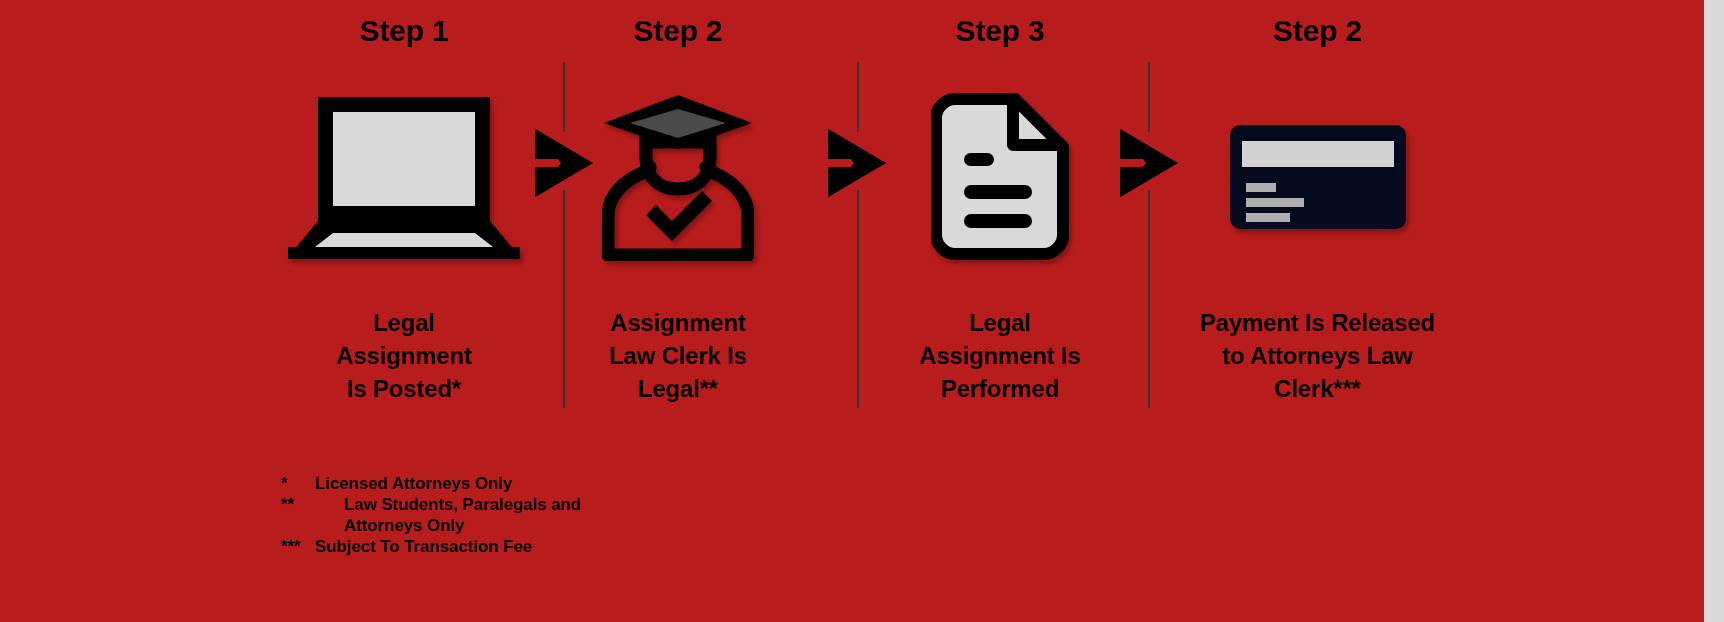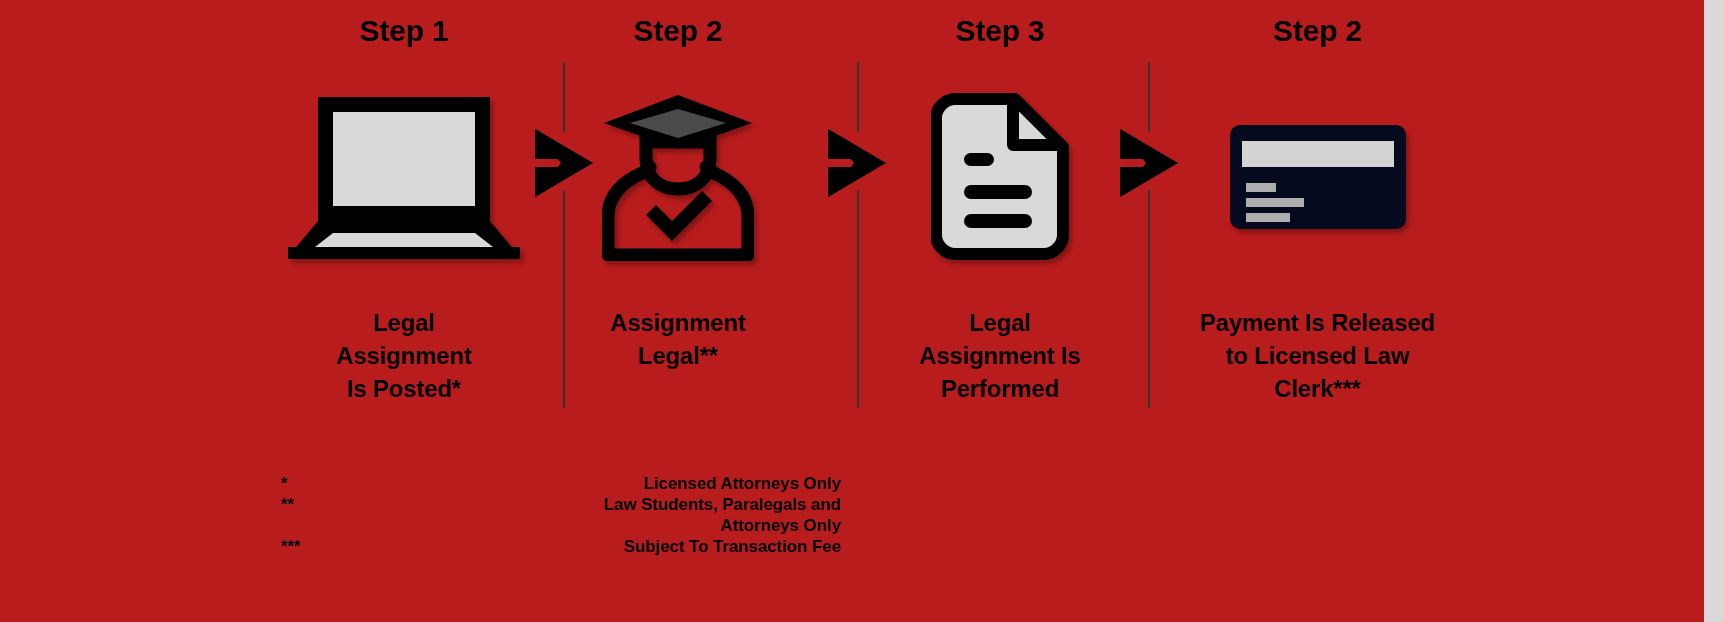--- a/index.html
+++ b/index.html
@@ -112,21 +112,21 @@
     font-weight: bold;
     line-height: 21px;
     letter-spacing: -0.1px;
   }
   .fn-mark {
     width: 34px;
     flex: 0 0 34px;
     text-align: left;
     white-space: pre;
   }
-  .fn-text { flex: 1 1 auto; text-align: right; }
+  .fn-text { flex: 1 1 auto; }
   .fn-text .ln2 { display: block; margin-left: 29px; }
 
   
   .shadowed { filter: drop-shadow(3px 4px 2px rgba(0,0,0,0.28)); }
 </style>
 </head>
 <body>
 
 <div id="canvas">
 
@@ -172,20 +172,21 @@
 
         <path d="M76 2 L150 30 L76 56 L2 30 Z" fill="#000000"></path>
         <path d="M76 16 L124 30 L76 45 L28 30 Z" fill="#4a4a4a"></path>
 
         <path d="M54 122 L70 138 L100 108" fill="none" stroke="#000000" stroke-width="14" stroke-linecap="square" stroke-linejoin="miter"></path>
       </svg>
     </div>
 
     <div class="step-caption">
       <span class="ln">Assignment</span>
+      <span class="ln">Law Clerk Is</span>
       <span class="ln">Legal**</span>
     </div>
   </div>
 
   <div class="step-col c3">
     <div class="step-title">Step 3</div>
 
     <div class="icon-wrap">
 
       <svg class="shadowed" width="138" height="168" viewBox="0 0 138 168" aria-hidden="true">
@@ -218,21 +219,21 @@
         <rect x="12" y="16" width="152" height="26" fill="#d3d3d3"></rect>
 
         <rect x="16" y="58" width="30" height="9" fill="#aeaeae"></rect>
         <rect x="16" y="73" width="58" height="9" fill="#aeaeae"></rect>
         <rect x="16" y="88" width="44" height="9" fill="#aeaeae"></rect>
       </svg>
     </div>
 
     <div class="step-caption">
       <span class="ln">Payment Is Released</span>
-      <span class="ln">to Licensed Law</span>
+      <span class="ln">to Attorneys Law</span>
       <span class="ln">Clerk***</span>
     </div>
   </div>
 
   <div class="divider top d1"></div>
   <div class="divider bot d1"></div>
   <div class="divider top d2"></div>
   <div class="divider bot d2"></div>
   <div class="divider top d3"></div>
   <div class="divider bot d3"></div>

